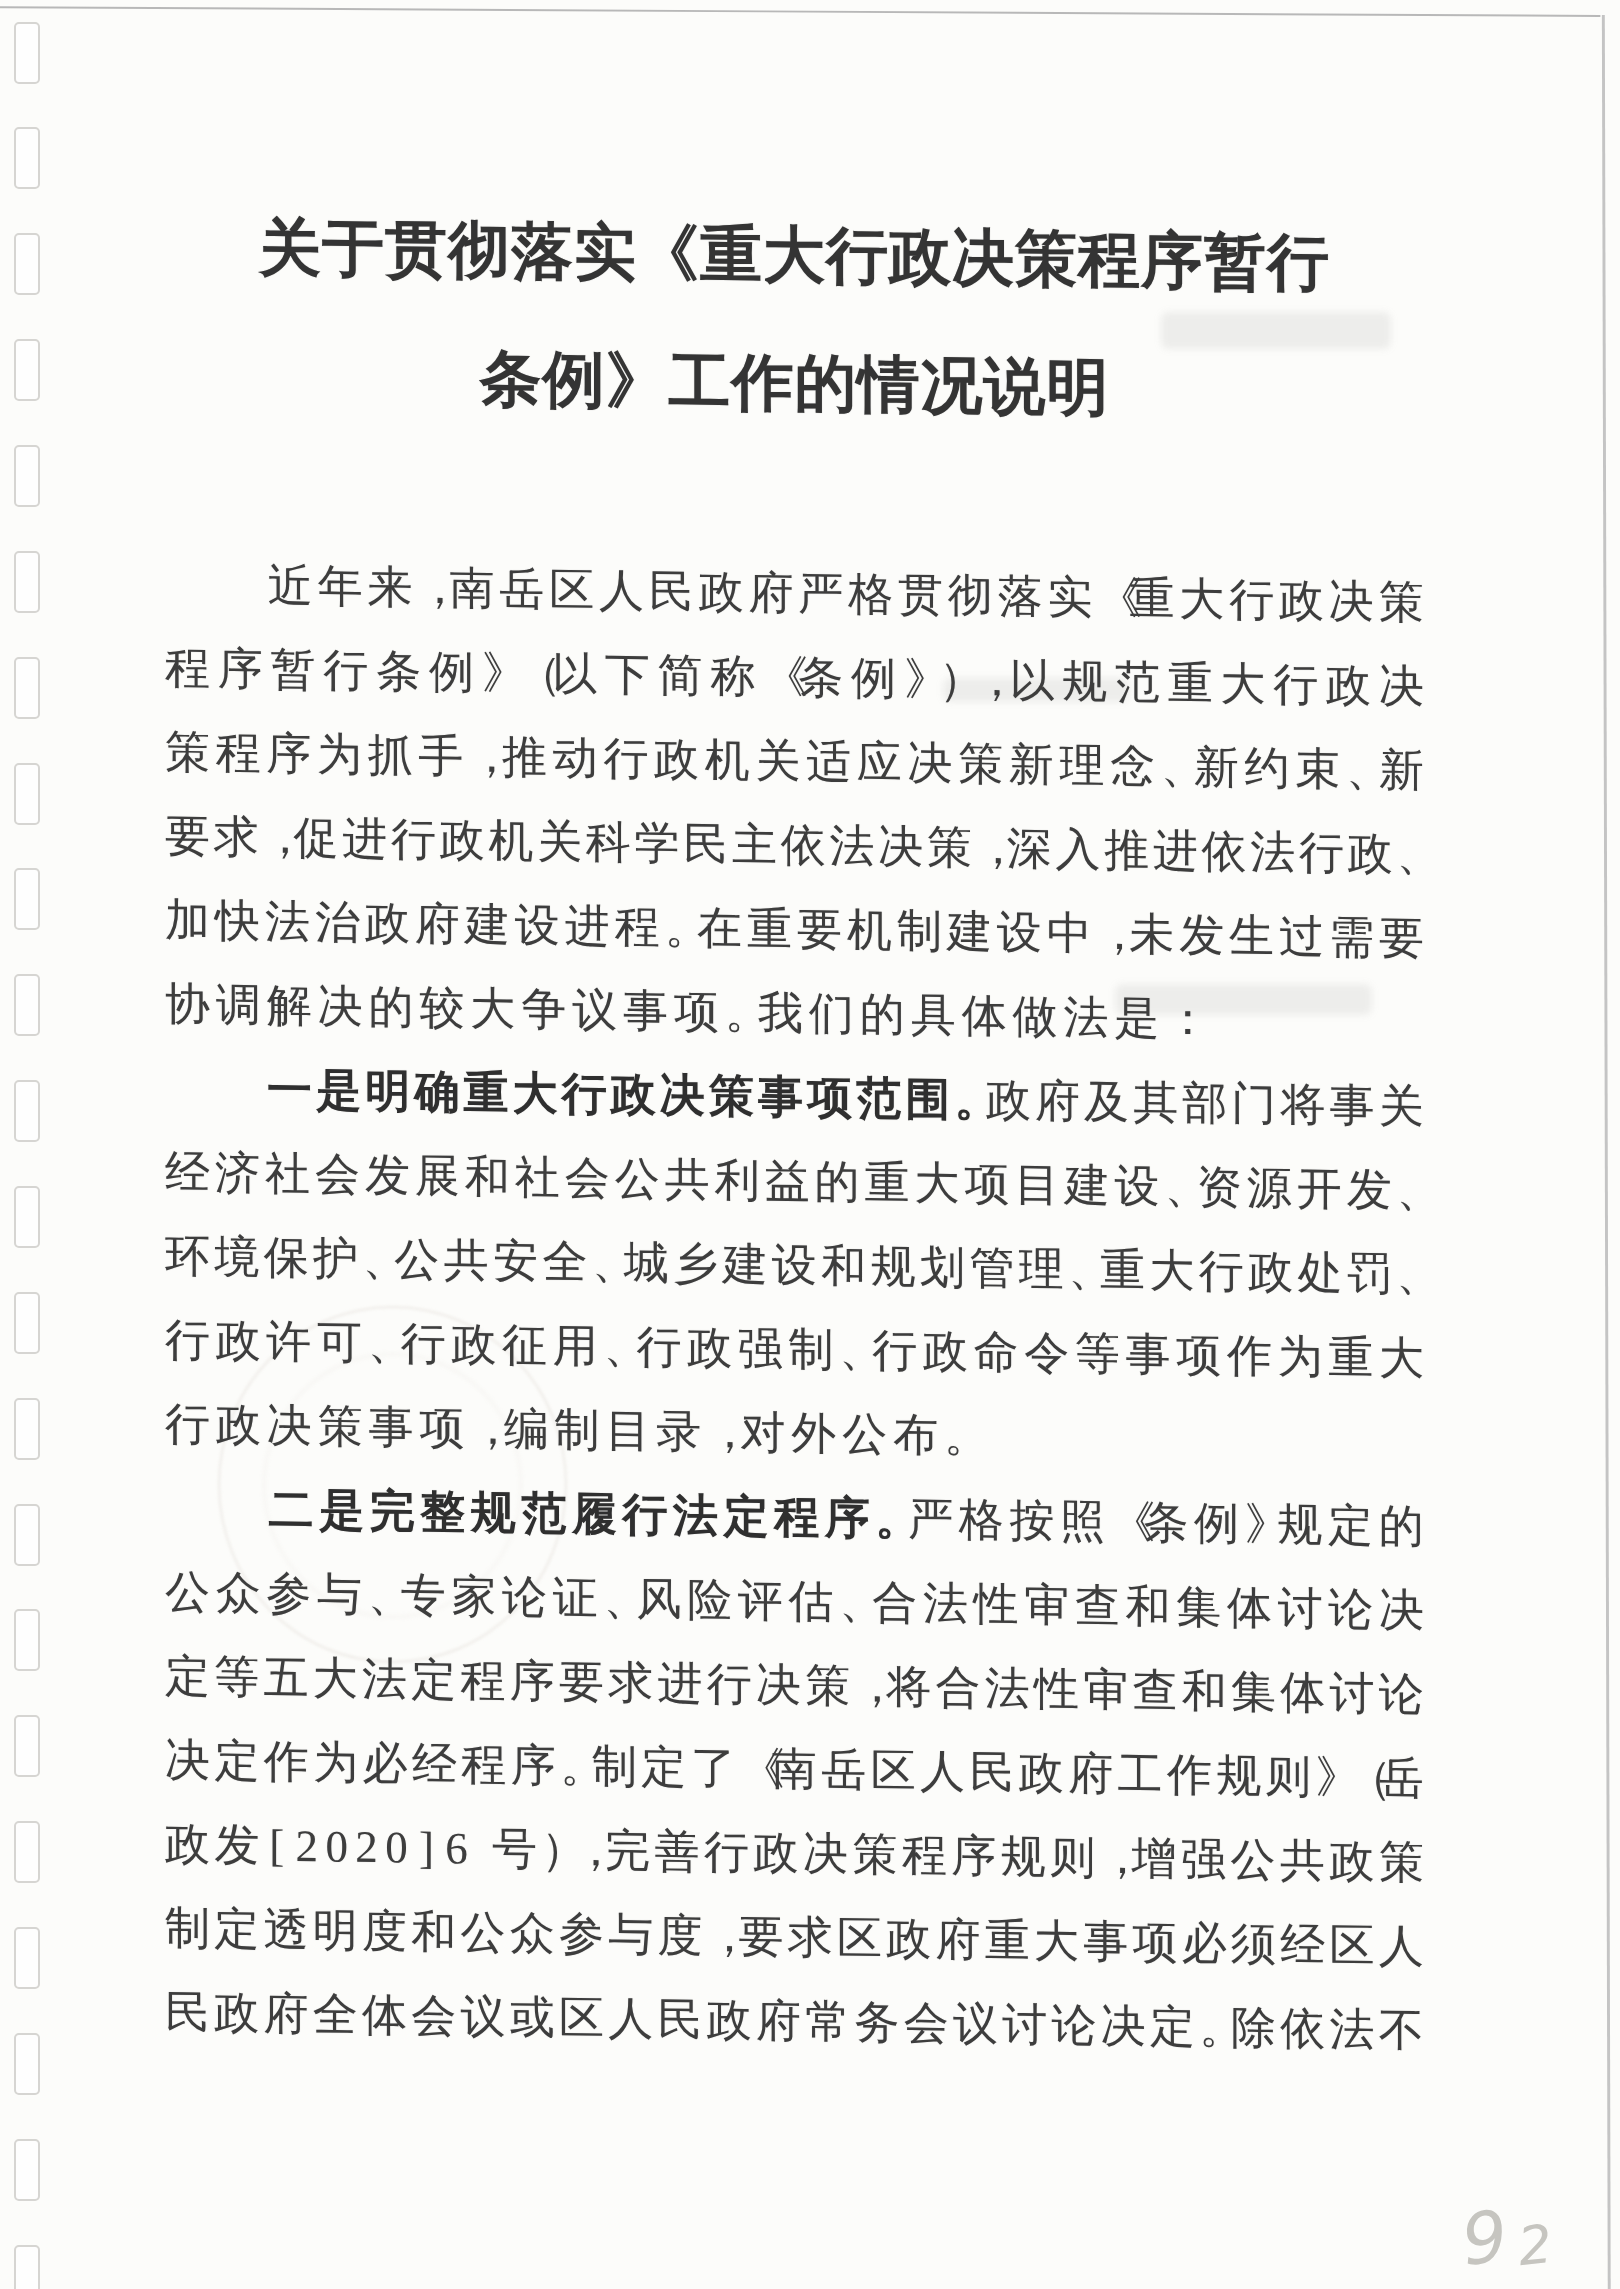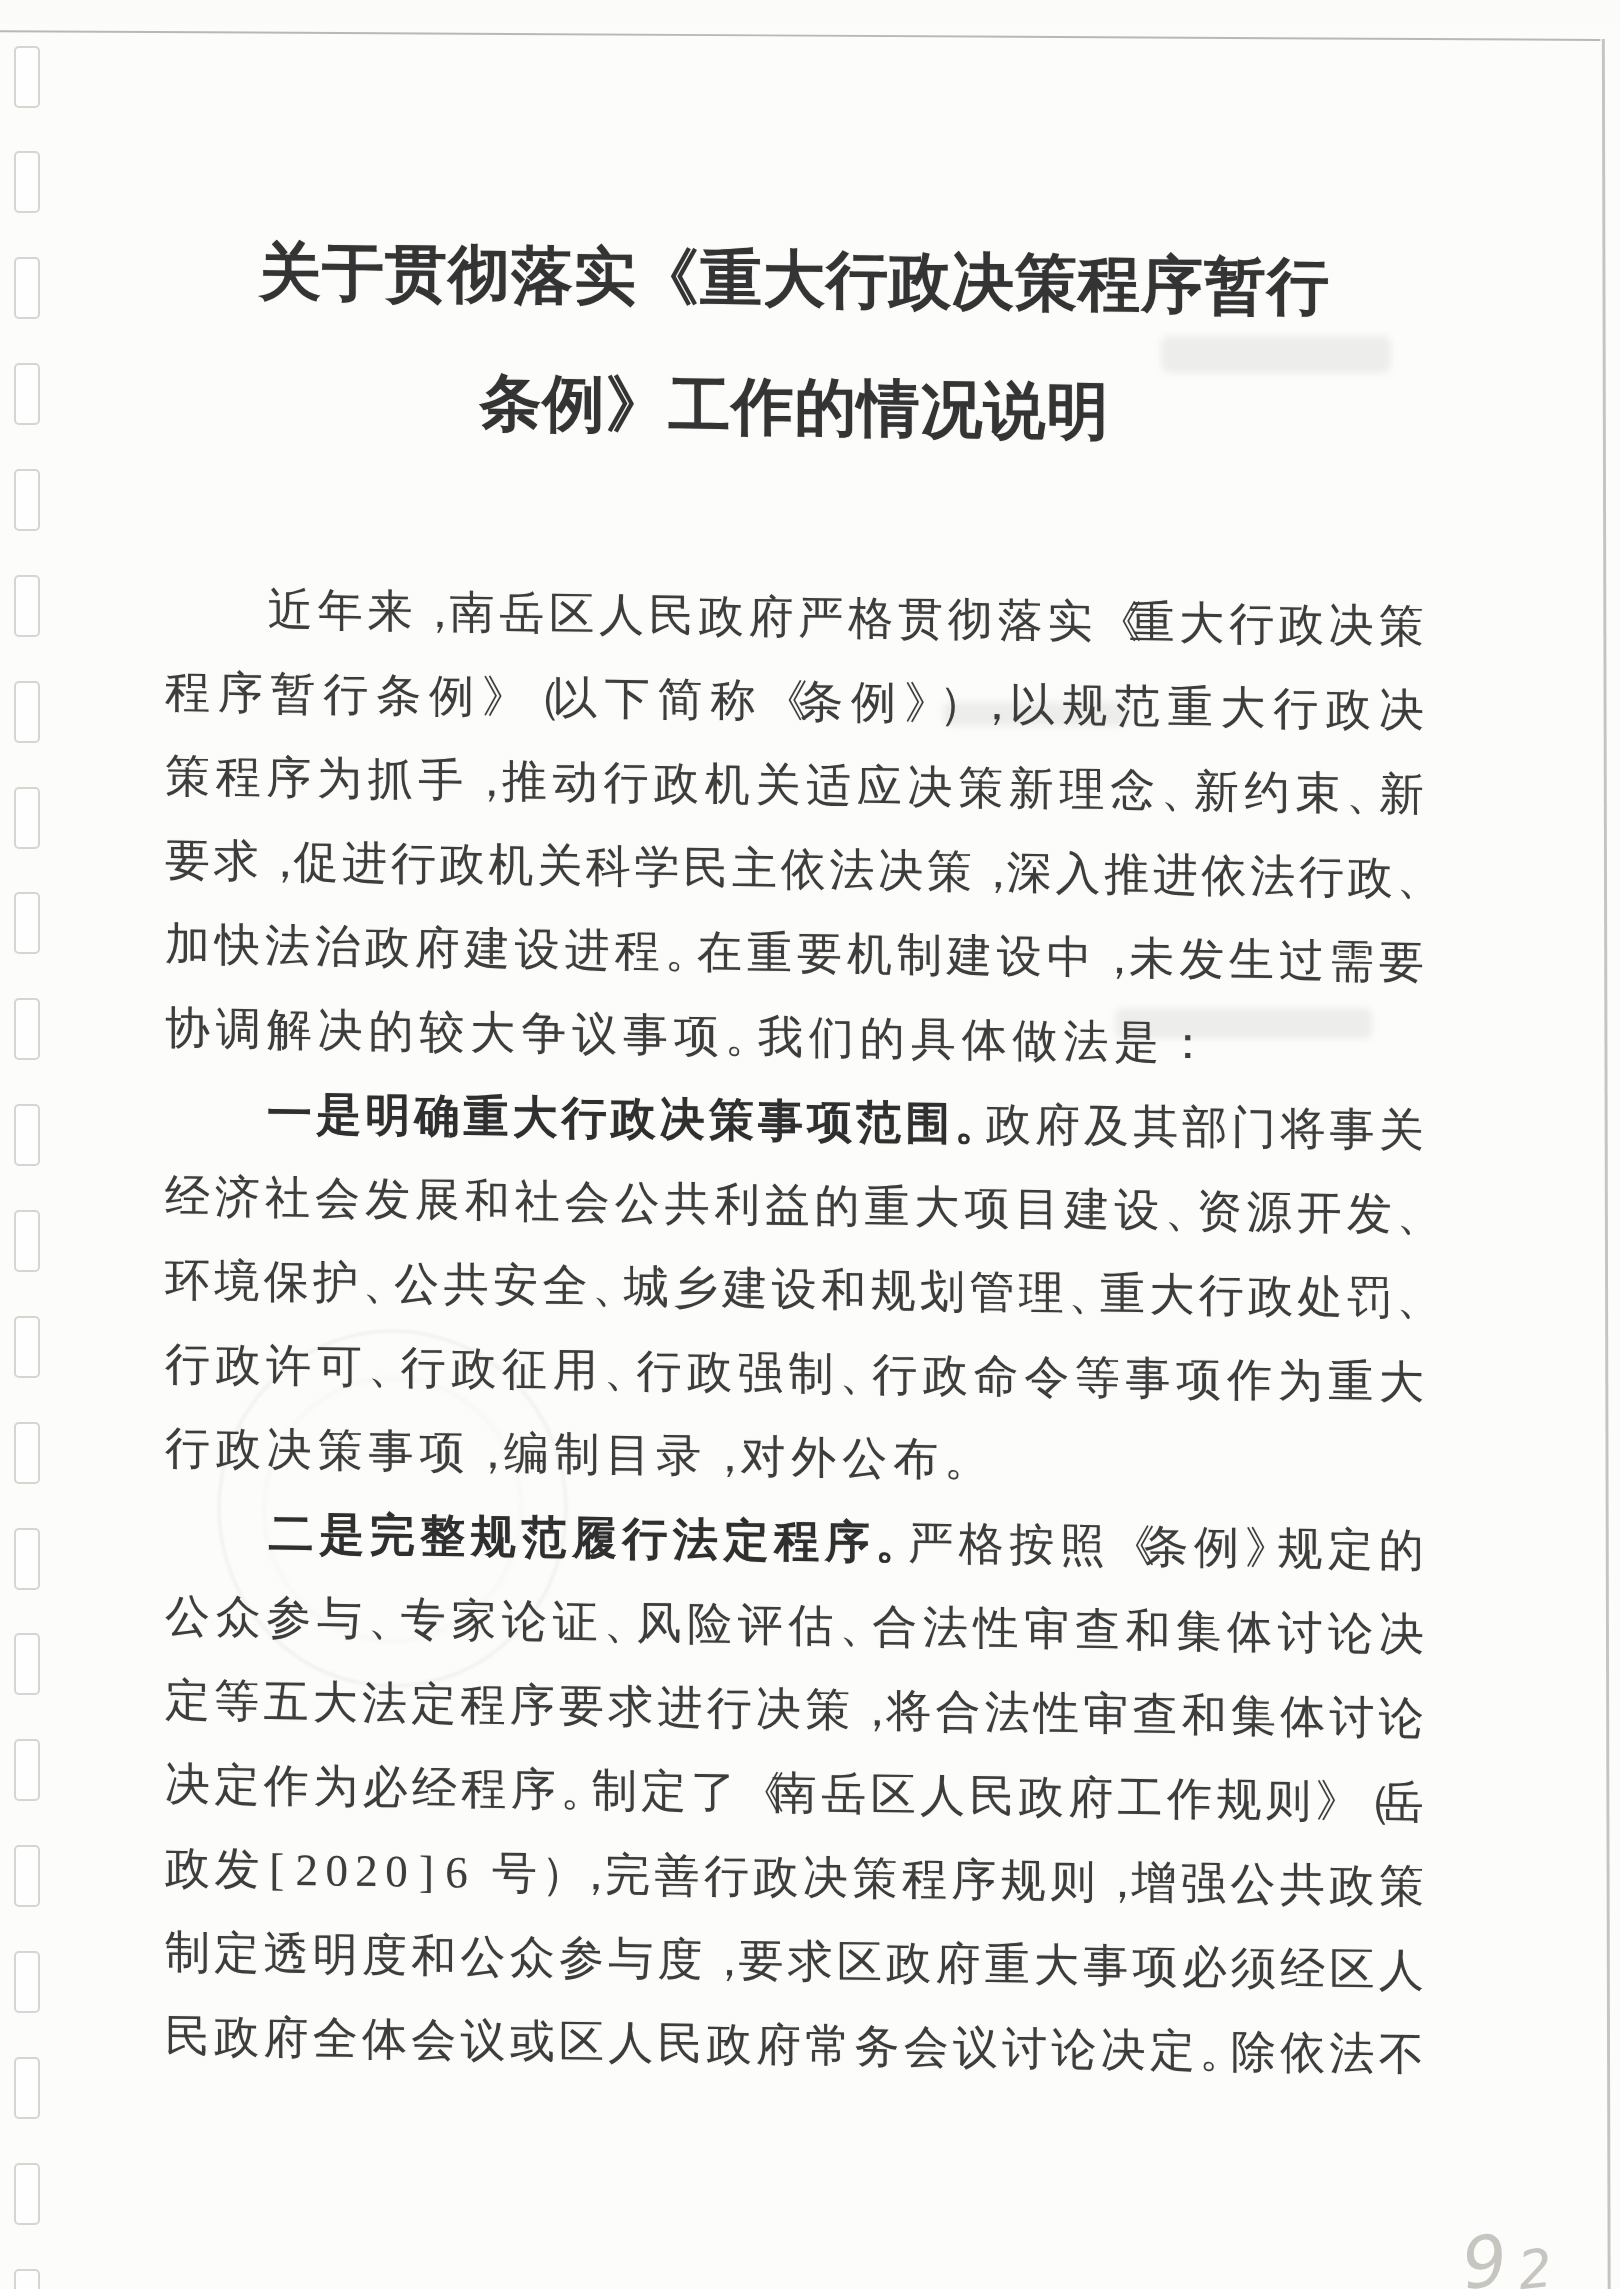--- a/index.html
+++ b/index.html
@@ -2,21 +2,21 @@
 <html style="--ink: #3d3d3d; --paper: #fcfcfa; --pencil: #bdbcb6; --hole: #d6d5d2; --sealc: rgba(201,191,181,0.5);"><head>
 <meta charset="utf-8">
 <style>
   html,body{margin:0;padding:0;}
   body{
     width:1620px;height:2290px;
     background:#fbfbf9;
     font-family:"Liberation Serif","DejaVu Serif",serif;
     overflow:hidden;position:relative;
   }
-  .page{position:absolute;inset:0;background:var(--paper,#fcfcfa);margin-top:24px;}
+  .page{position:absolute;inset:0;background:var(--paper,#fcfcfa);}
   
   .edges{position:absolute;left:0;top:0;pointer-events:none;}
   
   .holes{position:absolute;left:0;top:0;width:69px;height:2290px;}
   .hole{
     position:absolute;left:13.7px;width:26.5px;height:62px;
     border:2px solid var(--hole,#d6d5d2);border-radius:4.9px;
     background:#fefefe;box-sizing:border-box;
   }
   

